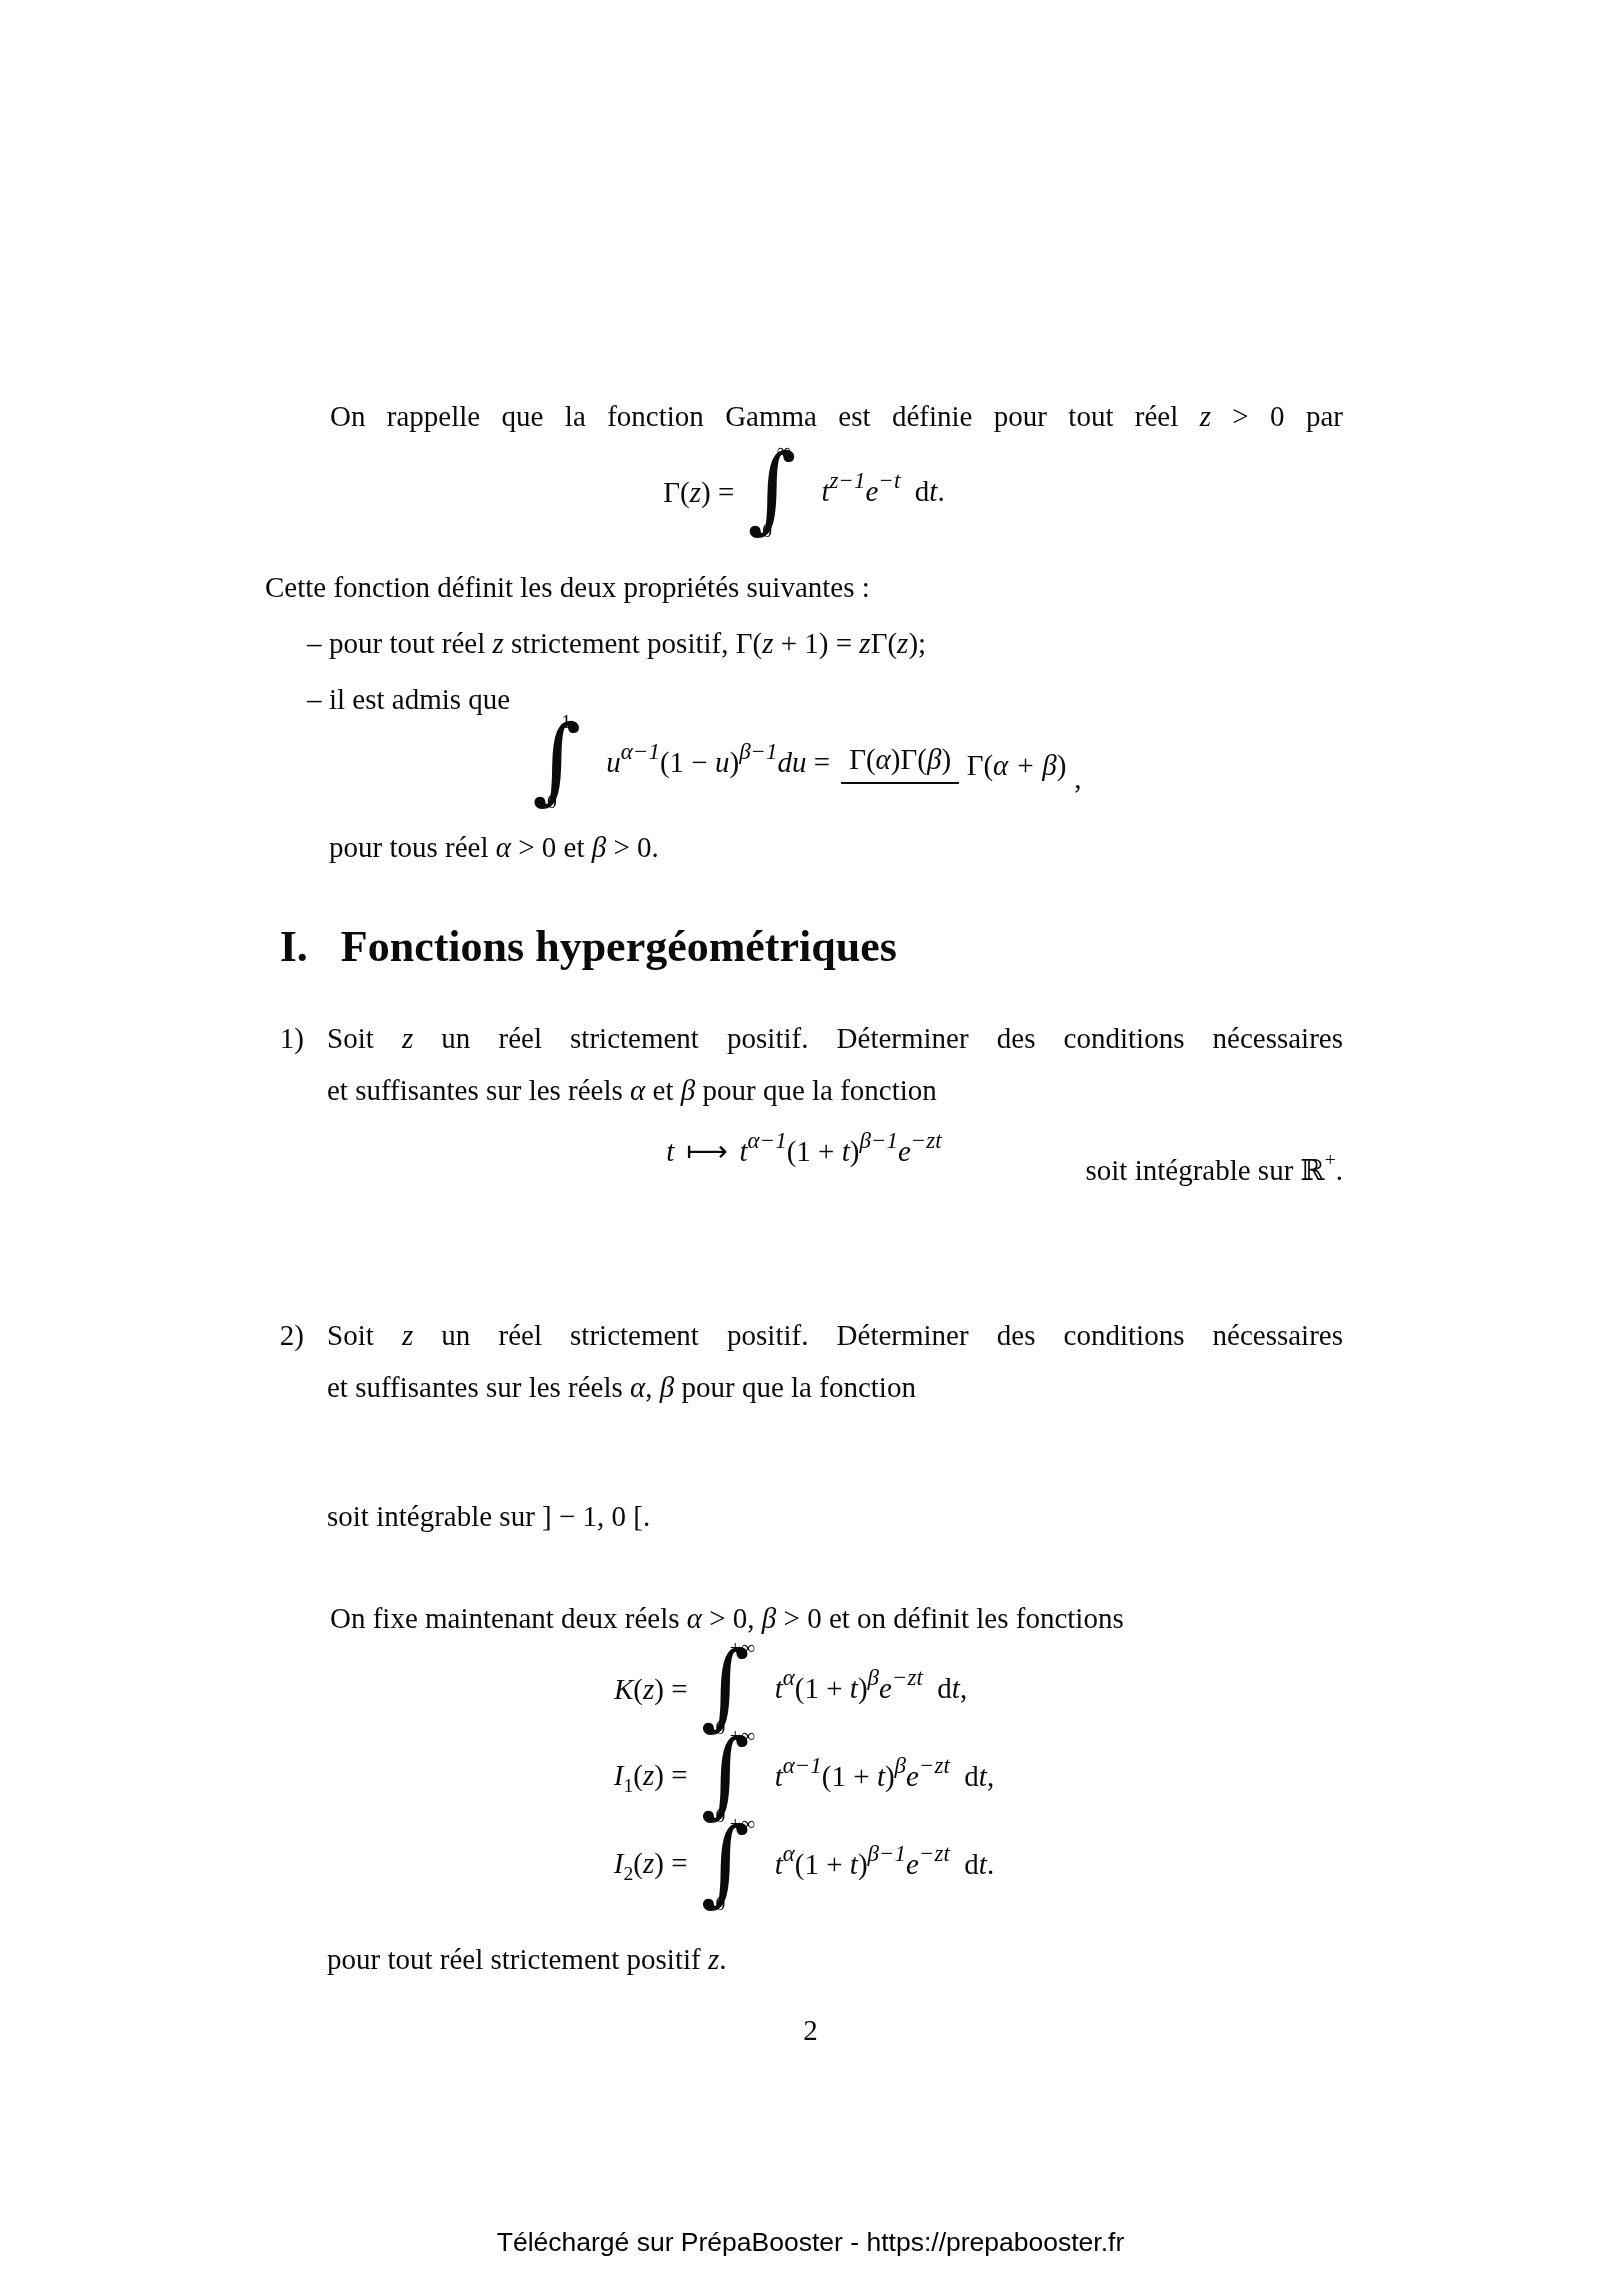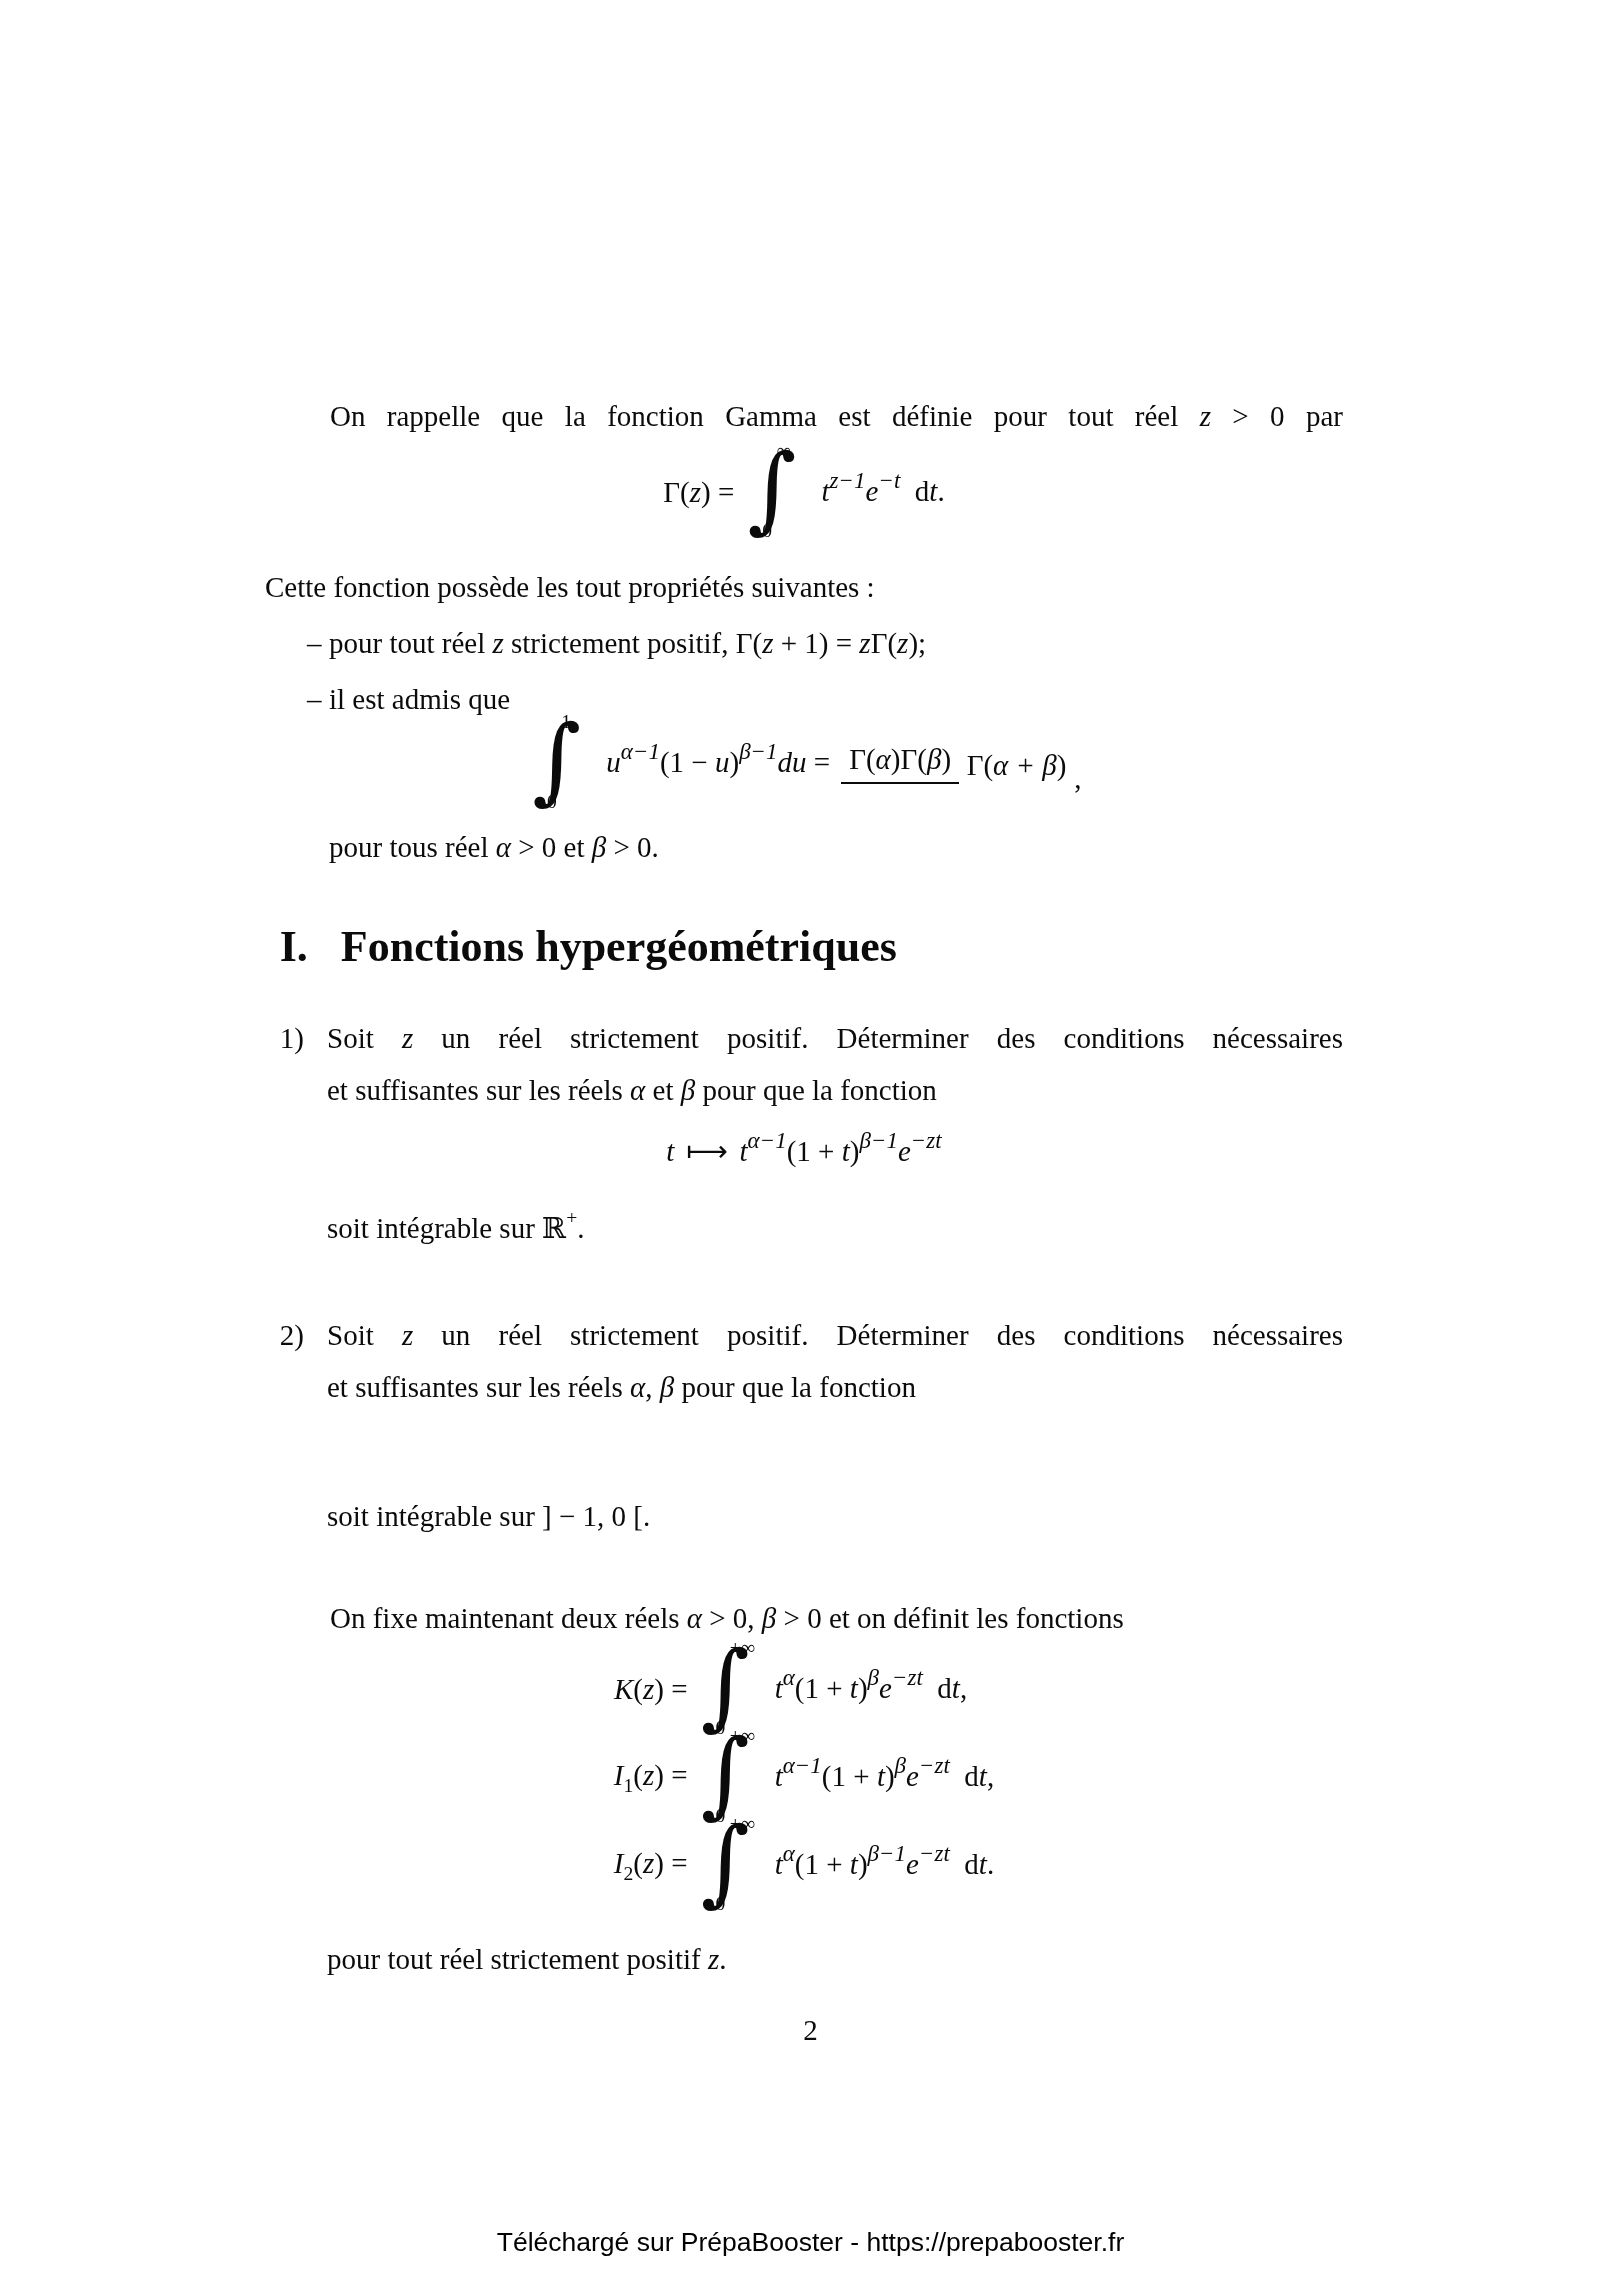--- a/index.html
+++ b/index.html
@@ -75,21 +75,21 @@
     <div class="blk p-just" style="top:390px;"><span class="rm">On rappelle que la fonction Gamma est définie pour tout réel </span><i>z</i><span class="rm"> &gt; 0 par</span></div>
 
     <div class="display" style="top:441px;">
       <span class="eqrow">
         <span class="mtext"><span class="rm">Γ(</span><i>z</i><span class="rm">) = </span></span>
         <span class="int"><span class="int-glyph">∫</span><span class="lim lim-up">∞</span><span class="lim lim-low">0</span></span>
         <span class="mtext"><i>t</i><span class="sup">z−1</span><i>e</i><span class="sup">−t</span><span class="rm">  d</span><i>t</i><span class="rm">.</span></span>
       </span>
     </div>
 
-    <div class="blk" style="top:561px;"><span>Cette fonction possède les tout propriétés suivantes :</span></div>
+    <div class="blk" style="top:561px;"><span>Cette fonction définit les deux propriétés suivantes :</span></div>
 
     <div class="blk ditem" style="top:617px;">
       <span class="dash">–</span>
       <span class="dtext"><span class="rm">pour tout réel </span><i>z</i><span class="rm"> strictement positif, </span><span class="rm">Γ(</span><i>z</i><span class="rm"> + 1) = </span><i>z</i><span class="rm">Γ(</span><i>z</i><span class="rm">);</span></span>
     </div>
 
     <div class="blk ditem" style="top:673px;">
       <span class="dash">–</span>
       <span class="dtext">il est admis que</span>
     </div>
@@ -115,21 +115,21 @@
       <span class="qbody">
         <span class="jline"><span class="rm">Soit </span><i>z</i><span class="rm"> un réel strictement positif. Déterminer des conditions nécessaires</span></span>
         <span class="nline"><span class="rm">et suffisantes sur les réels </span><i>α</i><span class="rm"> et </span><i>β</i><span class="rm"> pour que la fonction</span></span>
       </span>
     </div>
 
     <div class="display simple-eq" style="top:1127px;">
       <span class="mtext"><i>t</i><span class="arrow">⟼</span><i>t</i><span class="sup">α−1</span><span class="rm">(1 + </span><i>t</i><span class="rm">)</span><span class="sup">β−1</span><i>e</i><span class="sup">−zt</span></span>
     </div>
 
-    <div class="blk indent63" style="top:1202px; box-sizing:border-box;"><span class="rm">soit intégrable sur </span><span class="bb">ℝ</span><span class="sup-rm">+</span><span class="rm">.</span></div>
+    <div class="blk indent63" style="top:1144px; box-sizing:border-box;text-align:right;"><span class="rm">soit intégrable sur </span><span class="bb">ℝ</span><span class="sup-rm">+</span><span class="rm">.</span></div>
 
     <div class="blk qitem" style="top:1309px;">
       <span class="qlabel">2)</span>
       <span class="qbody">
         <span class="jline"><span class="rm">Soit </span><i>z</i><span class="rm"> un réel strictement positif. Déterminer des conditions nécessaires</span></span>
         <span class="nline"><span class="rm">et suffisantes sur les réels </span><i>α</i><span class="rm">, </span><i>β</i><span class="rm"> pour que la fonction</span></span>
       </span>
     </div>
 
 

